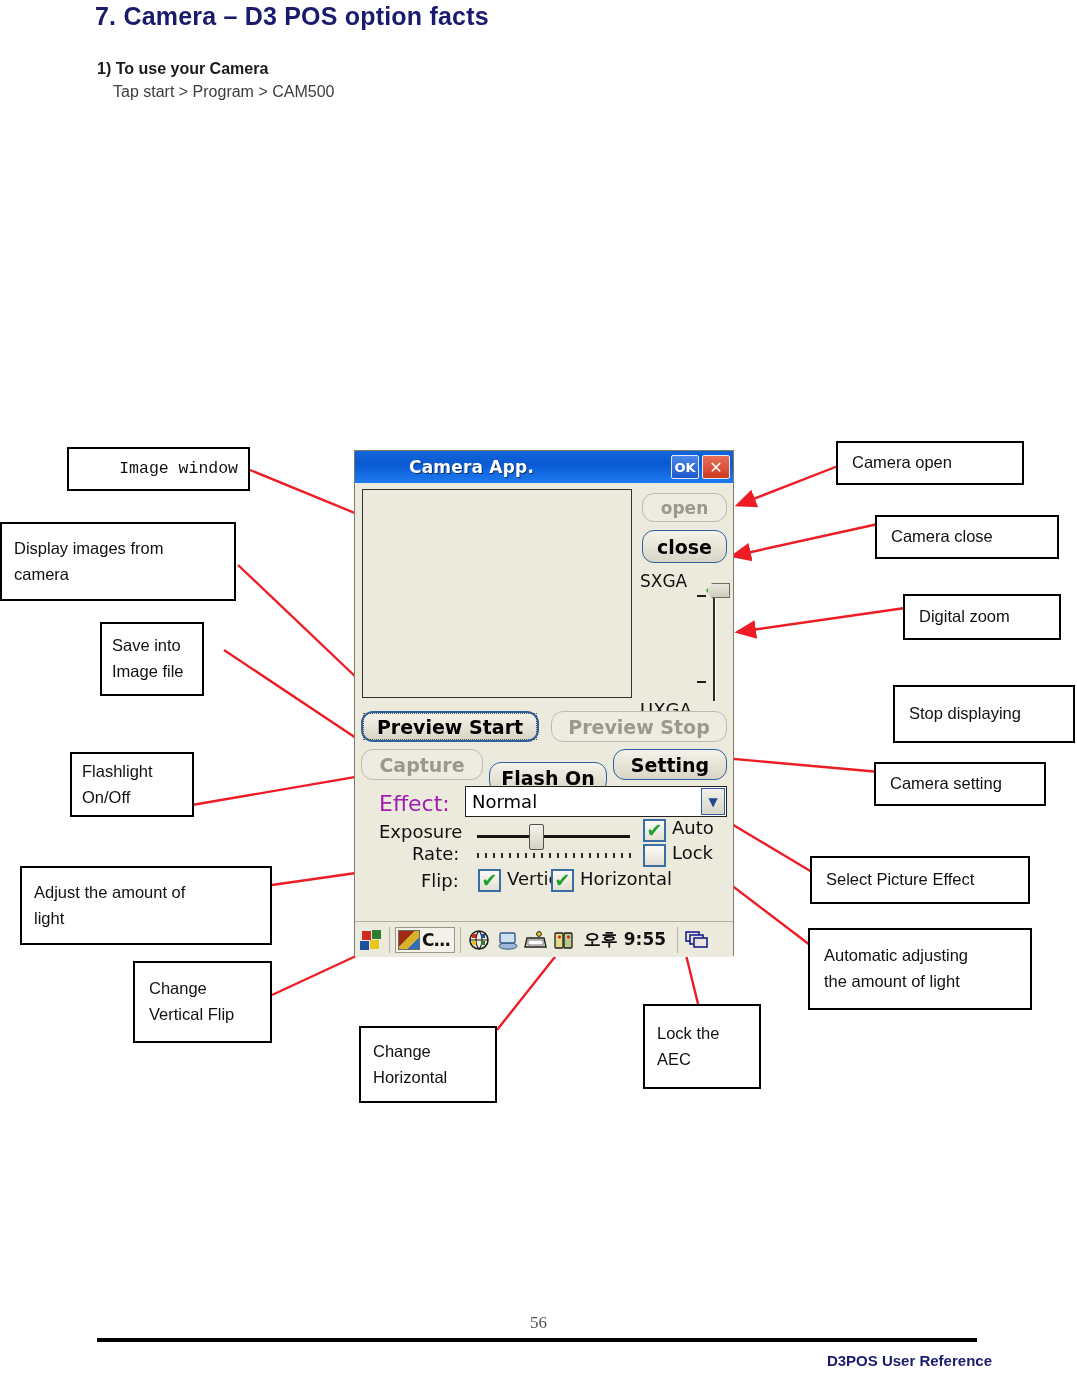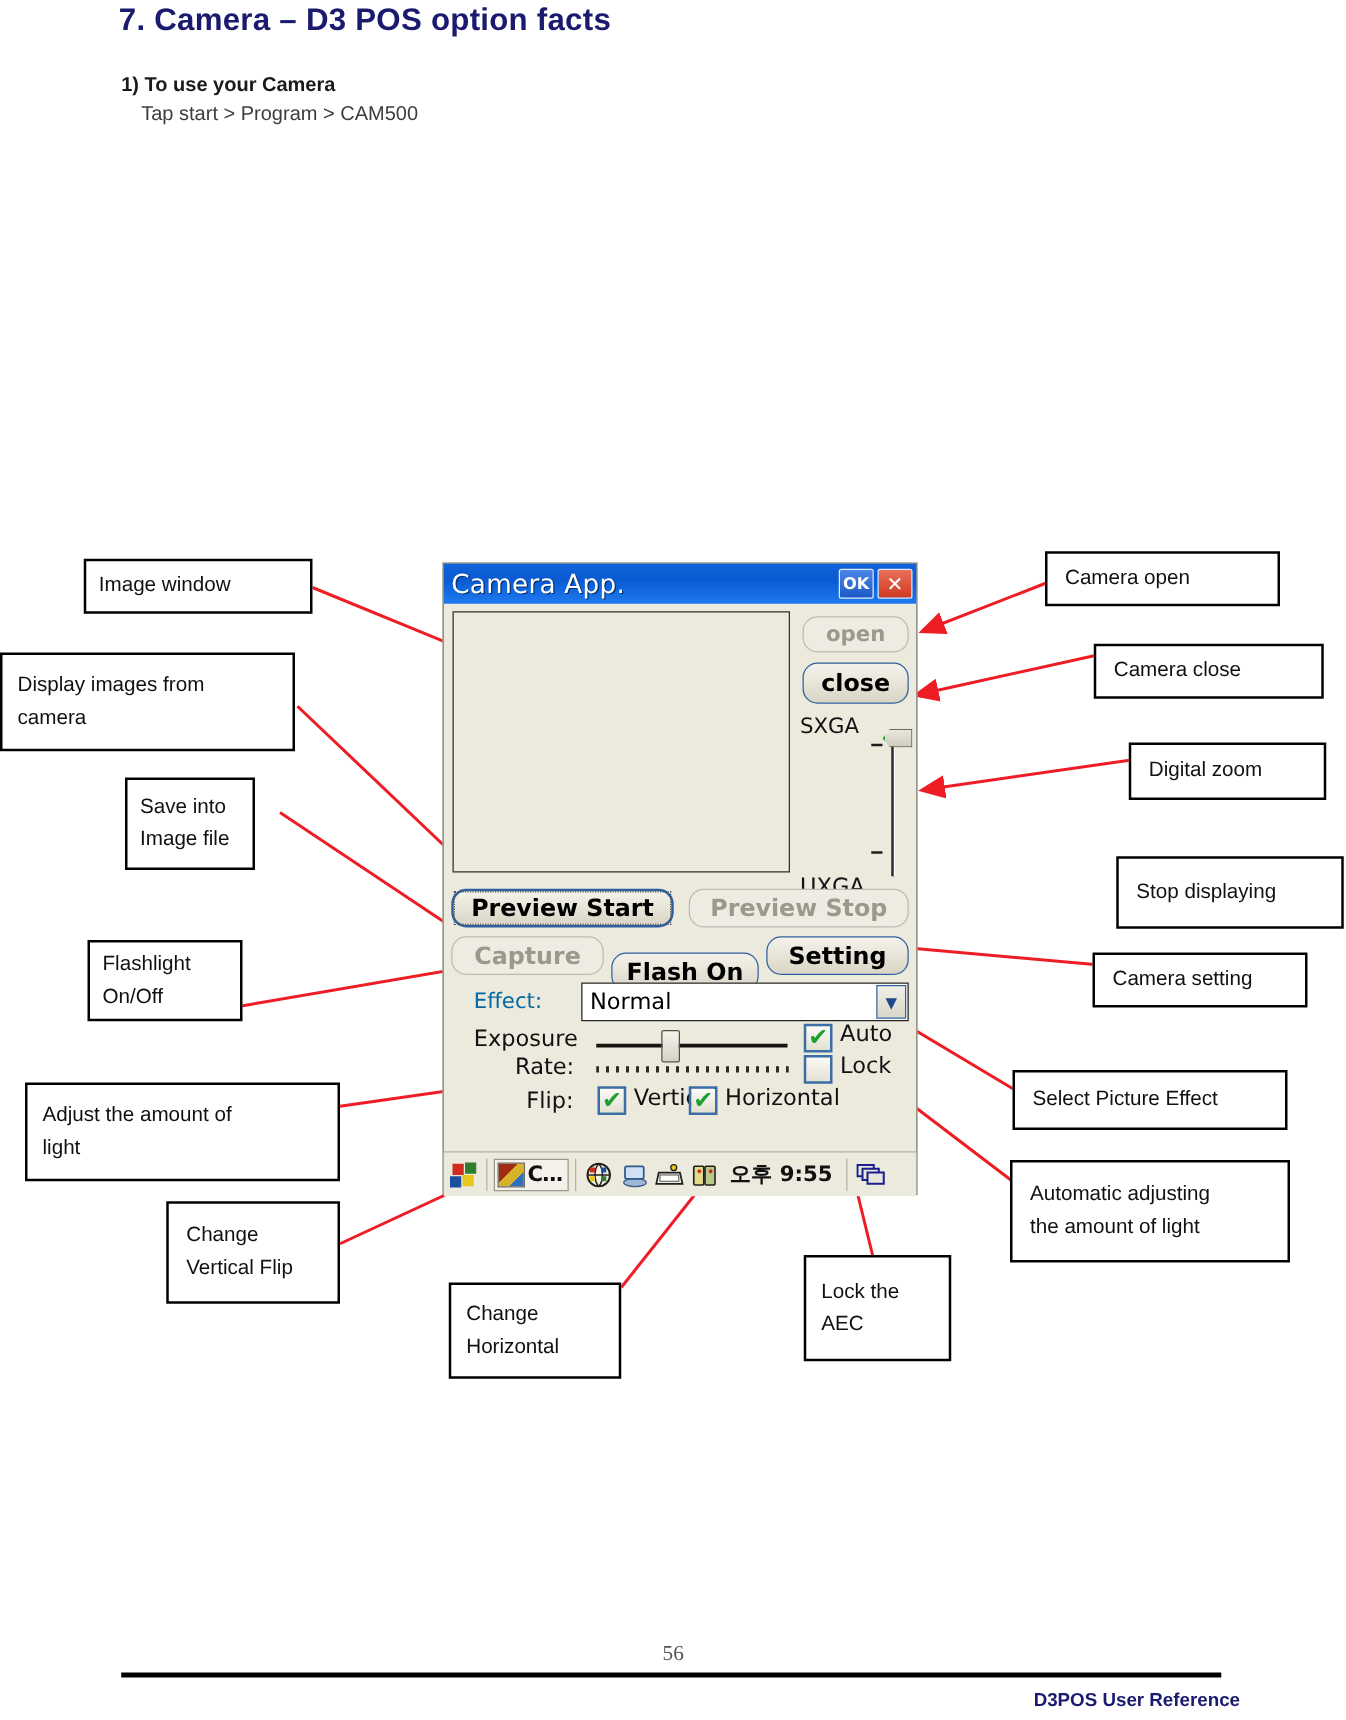--- a/index.html
+++ b/index.html
@@ -35,21 +35,21 @@
   .callout {
     position:absolute;
     border:2px solid #000;
     background:#fff;
     font-size:16.5px;
     color:#111;
     line-height:1.55;
     padding:6px 10px;
     z-index:6;
   }
-  .callout.center { text-align:left; }
+  .callout.center { text-align:right;font-family:Liberation Mono, monospace; }
   .callout.vcenter { display:flex; flex-direction:column; justify-content:center; }
 
   
   #leaders { position:absolute; left:0; top:0; width:1077px; height:1376px; z-index:4; }
 
   
   .ce-window {
     position:absolute; left:354px; top:450px;
     width:380px; height:506px;
     background:#ece9dd;
@@ -58,24 +58,25 @@
     font-family:"DejaVu Sans", sans-serif;
   }
   .ce-title {
     height:32px;
     background:linear-gradient(to bottom,#1064d8 0%,#0a5ad2 40%,#1e7af0 100%);
     display:flex; align-items:center;
     padding:0 3px 0 6px;
     position:relative;
   }
   .ce-title-text {
-    color:#fff; font-size:21px; font-weight:normal;
+    color:#fff; font-size:17px; font-weight:bold;
     text-shadow:1px 1px 0 #06306e;
     letter-spacing:0.2px;
     flex:1;
+    margin-left:48px;
   }
   .tb-btn {
     width:28px; height:24px;
     border:1px solid #dfe9f7;
     border-radius:2px;
     display:flex; align-items:center; justify-content:center;
     font-size:14px; font-weight:bold; color:#fff;
     margin-left:3px;
   }
   .tb-ok { background:linear-gradient(to bottom,#4b86e8,#1e58c8); font-size:13px; }
@@ -128,21 +129,21 @@
 
   
   .btn-pstart { position:absolute; left:6px;   top:228px; width:178px; height:31px; font-size:19px; border:2px solid #2f5f9e; }
   .btn-pstart .inner { border:1px dotted #555; padding:0 6px; width:100%; height:100%; display:flex; align-items:center; justify-content:center; }
   .btn-pstop  { position:absolute; left:196px; top:228px; width:176px; height:31px; font-size:19px; }
   .btn-cap    { position:absolute; left:6px;   top:266px; width:122px; height:31px; font-size:19px; }
   .btn-flash  { position:absolute; left:134px; top:266px; width:118px; height:31px; font-size:19px;margin-top:13px; }
   .btn-set    { position:absolute; left:258px; top:266px; width:114px; height:31px; font-size:19px; }
 
   
-  .lbl-effect { position:absolute; left:24px; top:308px; font-size:17px; color:#0369a1; }
+  .lbl-effect { position:absolute; left:24px; top:308px; font-size:22px; color:#a21caf; }
   .combo {
     position:absolute; left:110px; top:303px;
     width:262px; height:31px;
     background:#fff;
     border:1px solid #24221c;
     display:flex; align-items:center;
   }
   .combo .val { font-size:18px; color:#000; padding-left:6px; flex:1; }
   .combo .arrow {
     width:24px; height:27px; margin-right:1px;

